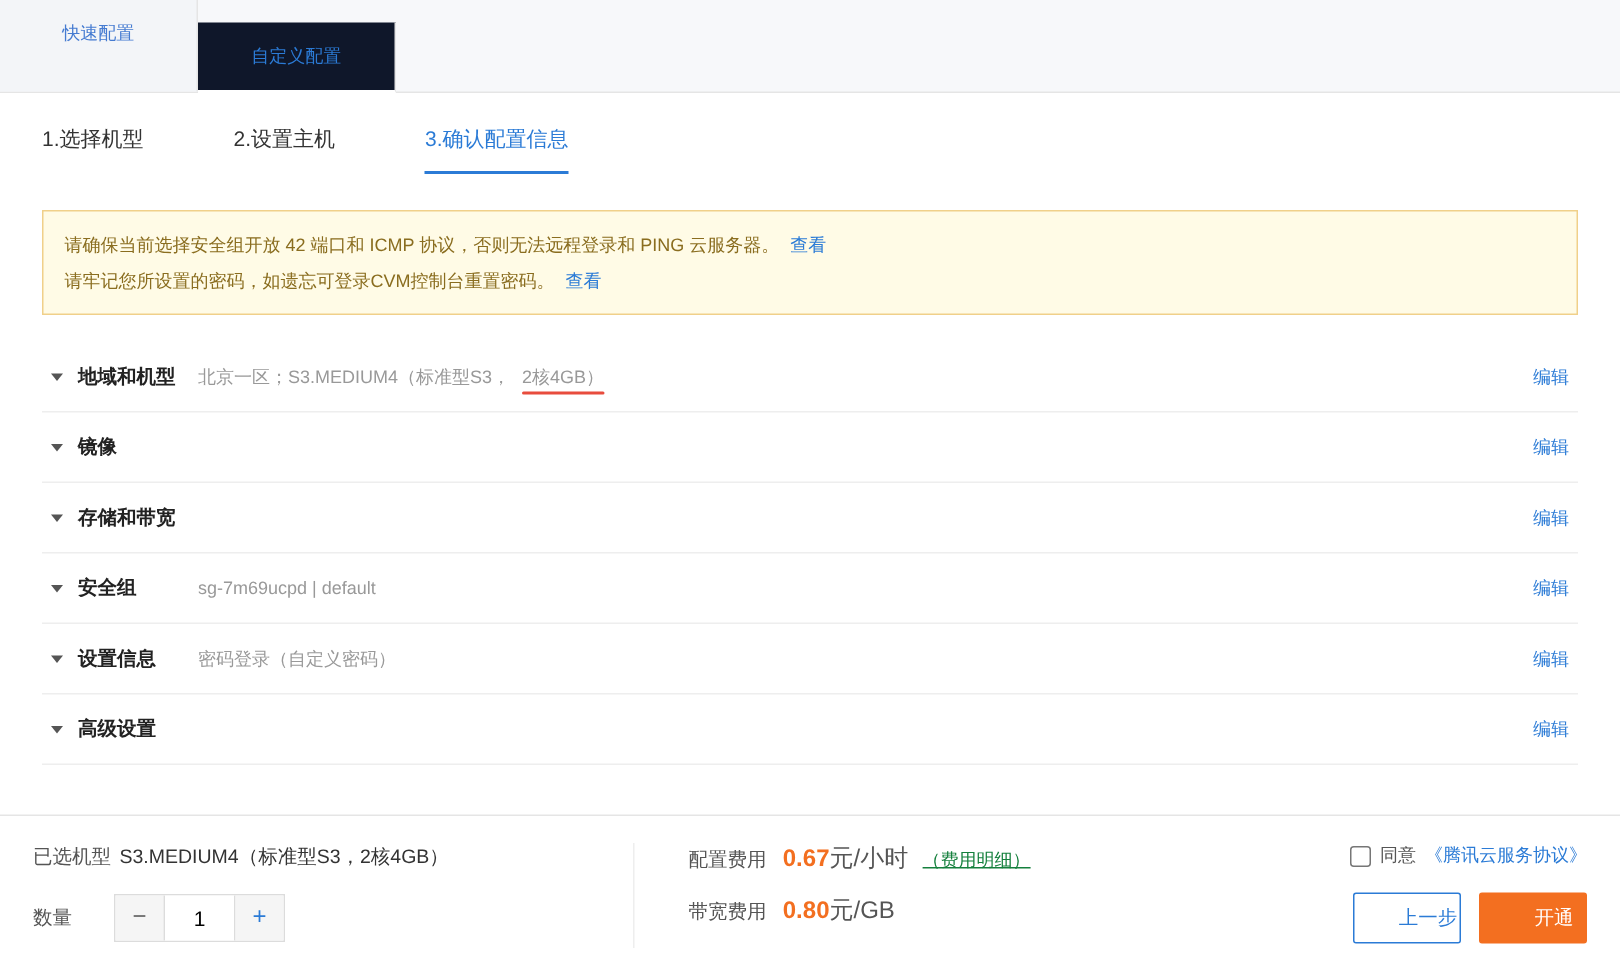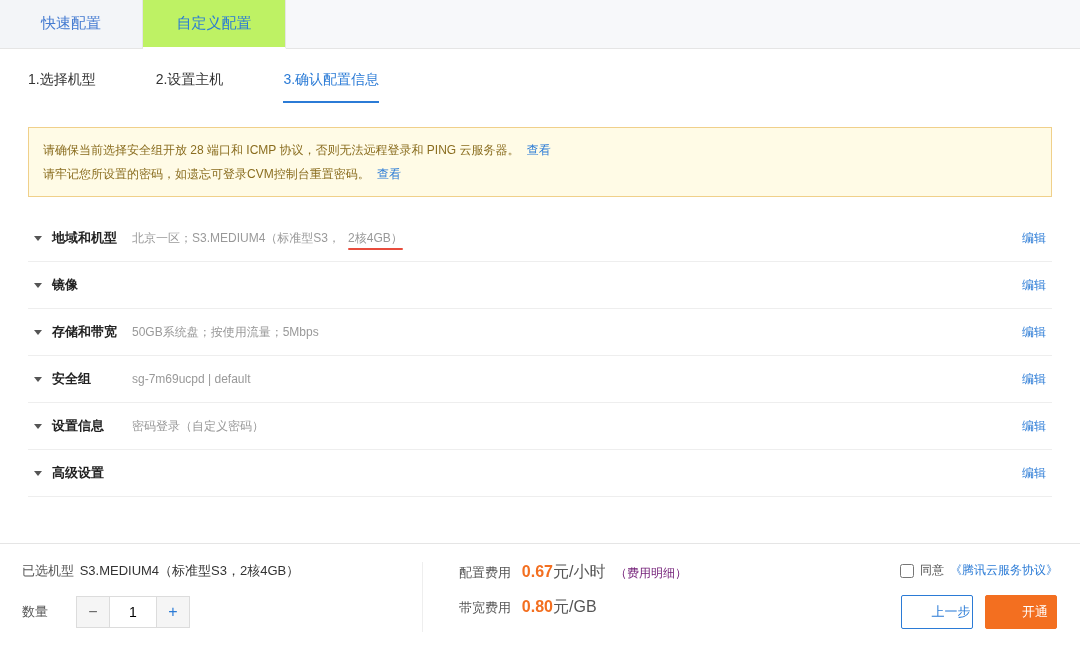--- a/index.html
+++ b/index.html
@@ -11,34 +11,35 @@
       width: 1080px;
       height: 650px;
       position: relative;
     }
     .top-tabs {
       display: flex;
       border-bottom: 1px solid #e5e5e5;
       background:#f7f8fa;
     }
     .top-tab {
-      width: 143px;
+      width: 132px;
       text-align: center;
       padding: 14px 0;
-      font-size: 15px;
+      font-size: 12px;
       color: #457bd1;
       cursor: pointer;
       background:#f3f5f8;
       border-right:1px solid #e5e5e5;
     }
     .top-tab.active {
-      background: #bef264;
+      background: #0f172a;
       border-bottom: 2px solid #fff;
       margin-bottom: -1px;
       color: #2b7bd6;
+      margin-top: 15px;
     }
     .content { padding: 0 28px; }
     .step-tabs {
       display: flex;
       gap: 60px;
       padding: 22px 0 0 0;
       font-size: 14px;
     }
     .step-tab {
       padding-bottom: 12px;
@@ -112,22 +113,22 @@
     }
     .stepper button.plus { color:#2b7bd6;}
     .stepper input {
       width:48px; text-align:center; border:none; border-left:1px solid #dcdcdc; border-right:1px solid #dcdcdc;
       font-size:14px;
     }
     .footer-col2 { flex:0 0 300px; border-left:1px solid #eee; padding-left:36px;}
     .fee-row { font-size:13px; color:#555; margin-bottom:14px;}
     .fee-num { color:#f36f20; font-weight:700; font-size:16px;}
     .fee-suffix { color:#555; font-size:16px;}
-    .fee-link { color:#701a75; margin-left:6px; cursor:pointer; font-size:12px;margin-top:40px;}
-    .footer-col3 { margin-left:auto; text-align:right; display:flex; flex-direction:column; align-items:center; gap:16px;}
+    .fee-link { color:#15803d; text-decoration:underline; margin-left:6px; cursor:pointer; font-size:12px;margin-top:40px;}
+    .footer-col3 { margin-left:auto; text-align:right; display:flex; flex-direction:column; align-items:flex-end; gap:16px;}
     .agree-row { font-size:12px; color:#555; display:flex; align-items:center; gap:6px;}
     .agree-row input { width:14px; height:14px;}
     .agree-link { color:#2b7bd6; cursor:pointer;}
     .btn-row { display:flex; gap:12px;}
     .btn {
       min-width:72px; height:34px; border:1px solid #2b7bd6; background:#fff; color:#2b7bd6;
       font-size:13px; cursor:pointer; border-radius:2px;padding-left:28px;
     }
     .btn.primary { background:#f36f20; border-color:#f36f20; color:#fff;}
     .sec-row1-wrap{display:flex;align-items:center;}
@@ -143,21 +144,21 @@
 <div class="content">
 
   <div class="step-tabs">
     <div class="step-tab">1.选择机型</div>
     <div class="step-tab">2.设置主机</div>
     <div class="step-tab active">3.确认配置信息</div>
   </div>
 
   <div class="warn-box">
     <div>
-      <span>请确保当前选择安全组开放 28 端口和 ICMP 协议，否则无法远程登录和 PING 云服务器。</span>
+      <span>请确保当前选择安全组开放 42 端口和 ICMP 协议，否则无法远程登录和 PING 云服务器。</span>
       <span class="link">查看</span>
     </div>
     <div>
       <span>请牢记您所设置的密码，如遗忘可登录CVM控制台重置密码。</span>
       <span class="link">查看</span>
     </div>
   </div>
 
   <div class="section-list">
 
@@ -173,21 +174,20 @@
 
     <div class="sec">
       <span class="caret"></span>
       <span class="sec-title">镜像</span>
       <span class="sec-edit">编辑</span>
     </div>
 
     <div class="sec">
       <span class="caret"></span>
       <span class="sec-title">存储和带宽</span>
-      <span class="sec-detail">50GB系统盘；按使用流量；5Mbps</span>
       <span class="sec-edit">编辑</span>
     </div>
 
     <div class="sec">
       <span class="caret"></span>
       <span class="sec-title">安全组</span>
       <span class="sec-detail">sg-7m69ucpd | default</span>
       <span class="sec-edit">编辑</span>
     </div>
 

